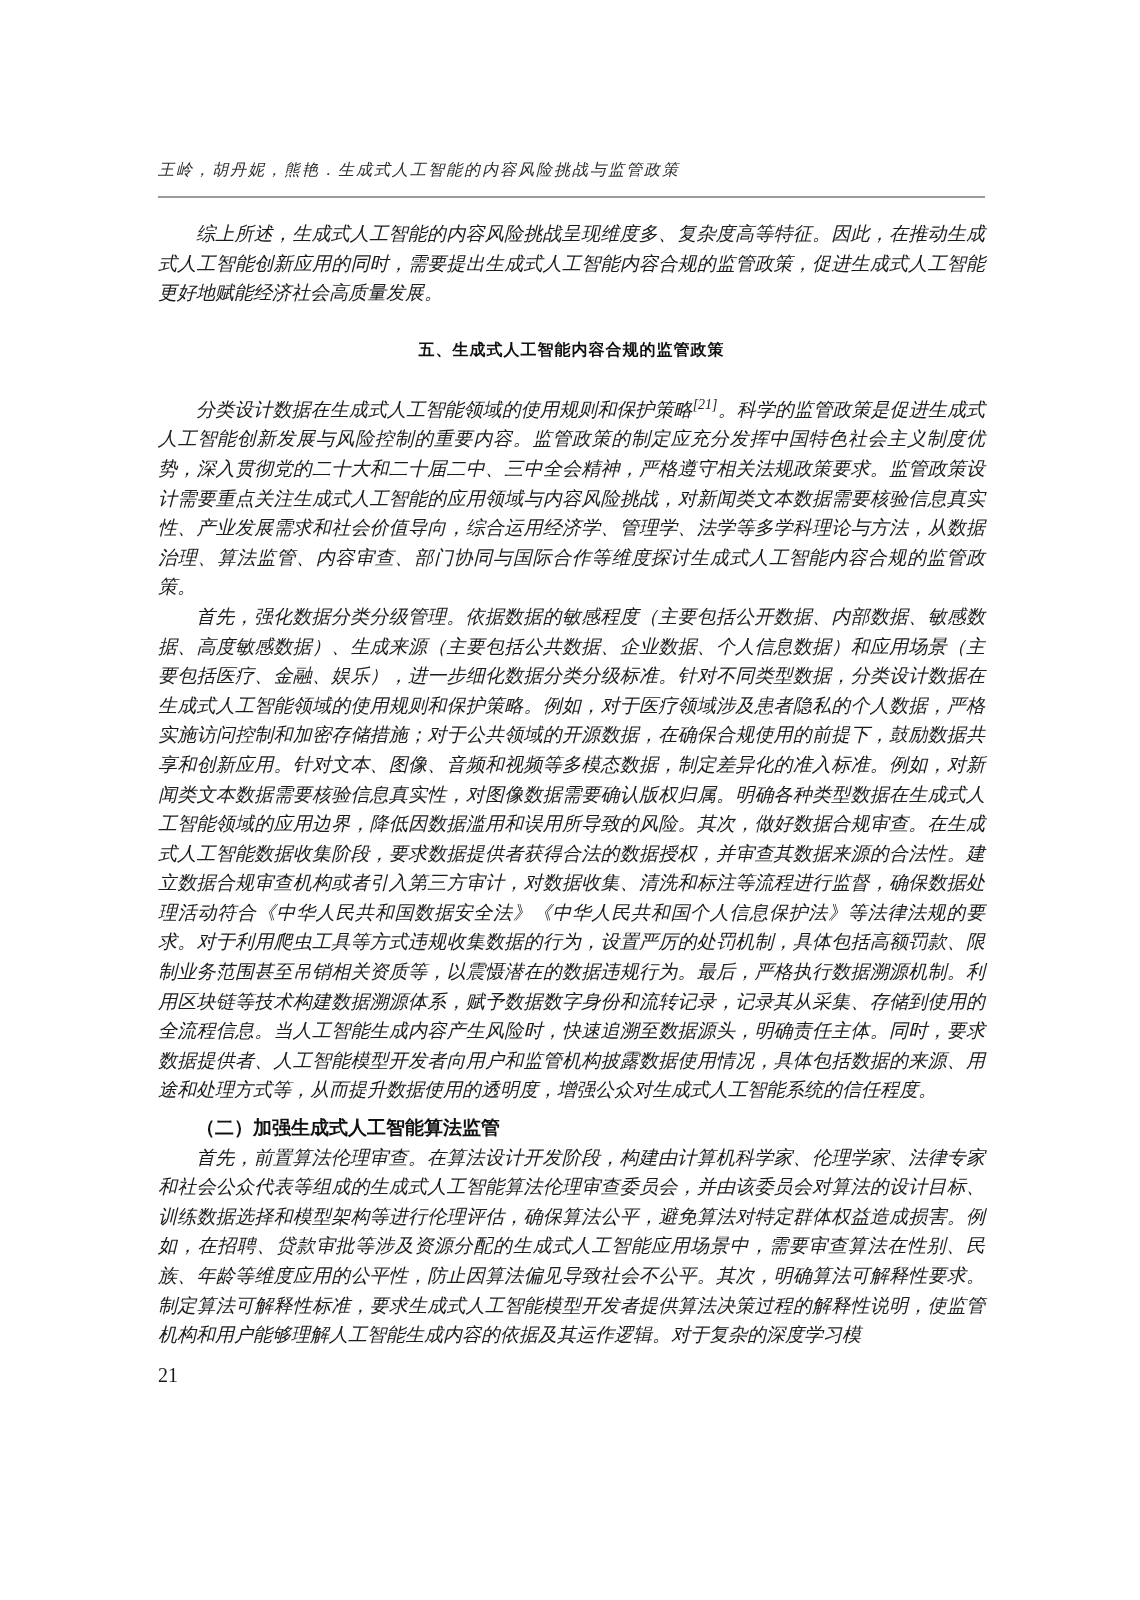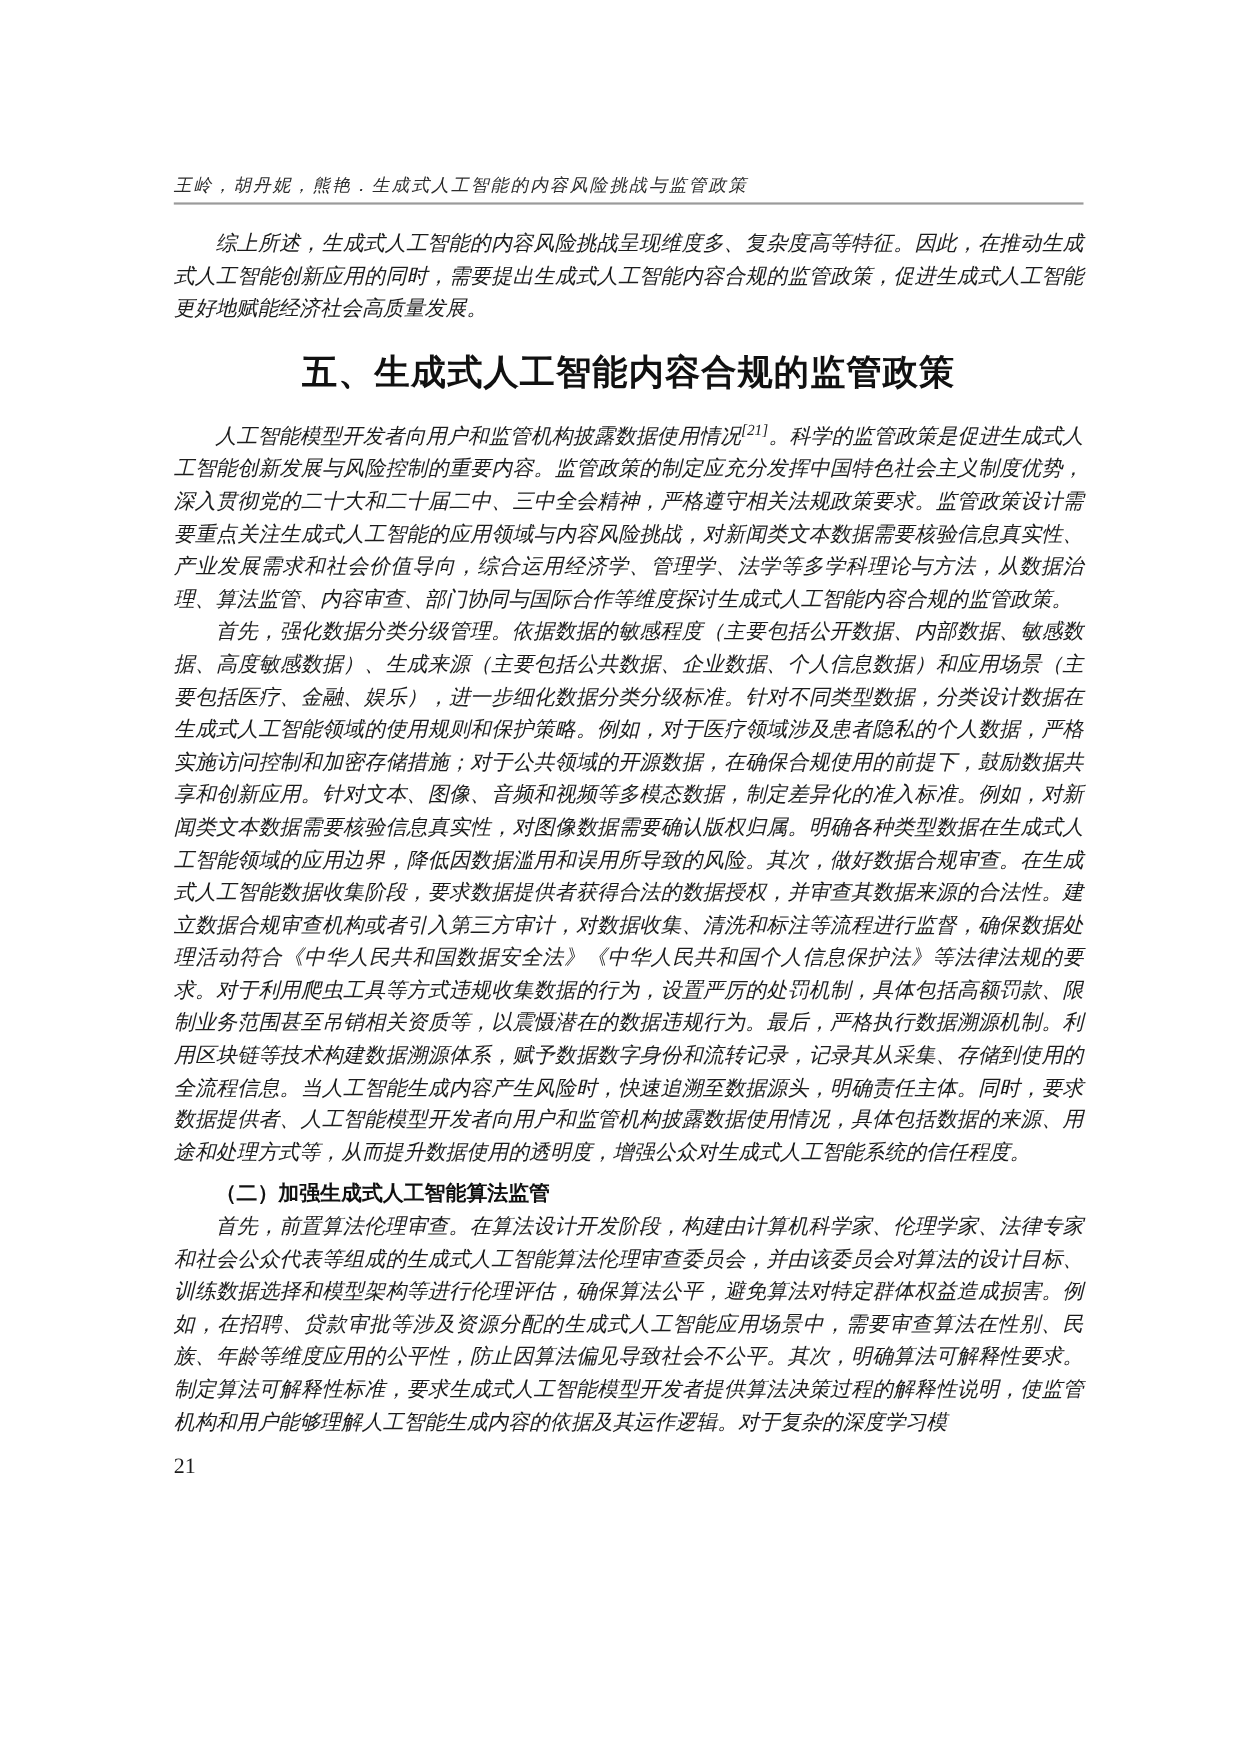--- a/index.html
+++ b/index.html
@@ -16,21 +16,21 @@
   }
   .page {
     position: relative;
     width: 1140px;
     height: 1600px;
     box-sizing: border-box;
     padding: 160px 155px 0 158px;
   }
   .running-header {
     border-bottom: 2.5px solid #9a9a9a;
-    padding-bottom: 4px;
+    padding-bottom: 16px;
   }
   .running-header-text {
     font-style: italic;
     font-size: 16px;
     line-height: 20px;
     letter-spacing: 2px;
     color: #2b2b2b;
   }
   .page-body {
     margin-top: 21px;
@@ -40,21 +40,21 @@
     font-size: 19px;
     line-height: 29.6px;
     text-align: justify;
     text-indent: 2em;
     color: #1c1c1c;
     font-style: italic;
   }
   .section-title {
     font-family: "Liberation Sans", "DejaVu Sans", sans-serif;
     font-weight: bold;
-    font-size: 32px;
+    font-size: 16px;
     line-height: 32px;
     text-align: center;
     letter-spacing: 1px;
     margin: 26px 0 29px 0;
     color: #111111;
   }
   .subhead {
     font-family: "Liberation Sans", "DejaVu Sans", sans-serif;
     font-weight: bold;
     font-size: 19px;
@@ -86,21 +86,21 @@
   <header class="running-header">
     <div class="running-header-text">王岭，胡丹妮，熊艳．生成式人工智能的内容风险挑战与监管政策</div>
   </header>
 
   <main class="page-body">
 
     <p class="body-par">综上所述，生成式人工智能的内容风险挑战呈现维度多、复杂度高等特征。因此，在推动生成式人工智能创新应用的同时，需要提出生成式人工智能内容合规的监管政策，促进生成式人工智能更好地赋能经济社会高质量发展。</p>
 
     <h1 class="section-title">五、生成式人工智能内容合规的监管政策</h1>
 
-    <p class="body-par"><span>人工智能模型开发者向用户和监管机构披露数据使用情况</span><sup class="ref">[21]</sup><span>。科学的监管政策是促进生成式人工智能创新发展与风险控制的重要内容。监管政策的制定应充分发挥中国特色社会主义制度优势，深入贯彻党的二十大和二十届二中、三中全会精神，严格遵守相关法规政策要求。监管政策设计需要重点关注生成式人工智能的应用领域与内容风险挑战，对新闻类文本数据需要核验信息真实性、产业发展需求和社会价值导向，综合运用经济学、管理学、法学等多学科理论与方法，从数据治理、算法监管、内容审查、部门协同与国际合作等维度探讨生成式人工智能内容合规的监管政策。</span></p>
+    <p class="body-par"><span>分类设计数据在生成式人工智能领域的使用规则和保护策略</span><sup class="ref">[21]</sup><span>。科学的监管政策是促进生成式人工智能创新发展与风险控制的重要内容。监管政策的制定应充分发挥中国特色社会主义制度优势，深入贯彻党的二十大和二十届二中、三中全会精神，严格遵守相关法规政策要求。监管政策设计需要重点关注生成式人工智能的应用领域与内容风险挑战，对新闻类文本数据需要核验信息真实性、产业发展需求和社会价值导向，综合运用经济学、管理学、法学等多学科理论与方法，从数据治理、算法监管、内容审查、部门协同与国际合作等维度探讨生成式人工智能内容合规的监管政策。</span></p>
 
 
     <p class="body-par">首先，强化数据分类分级管理。依据数据的敏感程度（主要包括公开数据、内部数据、敏感数据、高度敏感数据）、生成来源（主要包括公共数据、企业数据、个人信息数据）和应用场景（主要包括医疗、金融、娱乐），进一步细化数据分类分级标准。针对不同类型数据，分类设计数据在生成式人工智能领域的使用规则和保护策略。例如，对于医疗领域涉及患者隐私的个人数据，严格实施访问控制和加密存储措施；对于公共领域的开源数据，在确保合规使用的前提下，鼓励数据共享和创新应用。针对文本、图像、音频和视频等多模态数据，制定差异化的准入标准。例如，对新闻类文本数据需要核验信息真实性，对图像数据需要确认版权归属。明确各种类型数据在生成式人工智能领域的应用边界，降低因数据滥用和误用所导致的风险。其次，做好数据合规审查。在生成式人工智能数据收集阶段，要求数据提供者获得合法的数据授权，并审查其数据来源的合法性。建立数据合规审查机构或者引入第三方审计，对数据收集、清洗和标注等流程进行监督，确保数据处理活动符合《中华人民共和国数据安全法》《中华人民共和国个人信息保护法》等法律法规的要求。对于利用爬虫工具等方式违规收集数据的行为，设置严厉的处罚机制，具体包括高额罚款、限制业务范围甚至吊销相关资质等，以震慑潜在的数据违规行为。最后，严格执行数据溯源机制。利用区块链等技术构建数据溯源体系，赋予数据数字身份和流转记录，记录其从采集、存储到使用的全流程信息。当人工智能生成内容产生风险时，快速追溯至数据源头，明确责任主体。同时，要求数据提供者、人工智能模型开发者向用户和监管机构披露数据使用情况，具体包括数据的来源、用途和处理方式等，从而提升数据使用的透明度，增强公众对生成式人工智能系统的信任程度。</p>
 
     <h2 class="subhead">（二）加强生成式人工智能算法监管</h2>
 
     <p class="body-par">首先，前置算法伦理审查。在算法设计开发阶段，构建由计算机科学家、伦理学家、法律专家和社会公众代表等组成的生成式人工智能算法伦理审查委员会，并由该委员会对算法的设计目标、训练数据选择和模型架构等进行伦理评估，确保算法公平，避免算法对特定群体权益造成损害。例如，在招聘、贷款审批等涉及资源分配的生成式人工智能应用场景中，需要审查算法在性别、民族、年龄等维度应用的公平性，防止因算法偏见导致社会不公平。其次，明确算法可解释性要求。制定算法可解释性标准，要求生成式人工智能模型开发者提供算法决策过程的解释性说明，使监管机构和用户能够理解人工智能生成内容的依据及其运作逻辑。对于复杂的深度学习模</p>
 
   </main>
 

